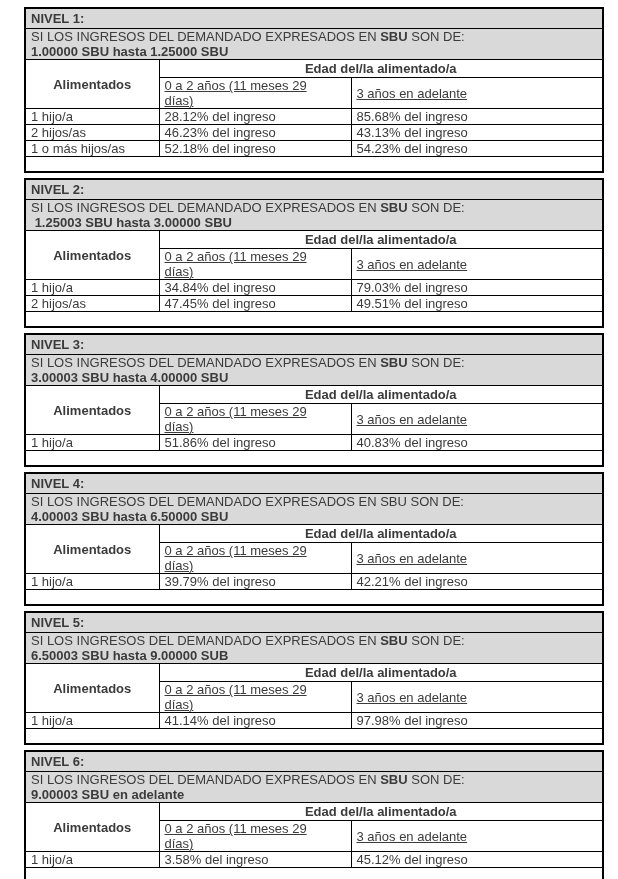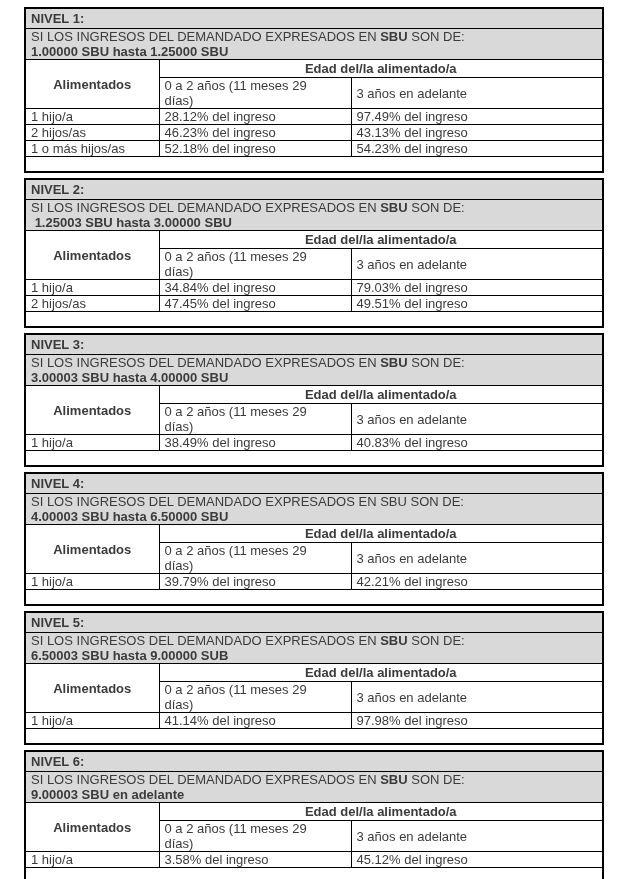--- a/index.html
+++ b/index.html
@@ -38,21 +38,21 @@
   col.c3 { width: 252px; }
 
   .gray { background: #d9d9d9; }
   .bold { font-weight: bold; }
   .center { text-align: center; border-radius: 7px; }
 
   .r-title td   { height: 19px; padding: 1px 5px; }
   .r-cond td    { padding: 2px 5px 3px 5px; }
   .cond-line2   { white-space: pre-wrap; }
   .r-edad td    { height: 17px; }
-  .r-age td     { height: 30px; line-height: 14px; padding-top: 1px; padding-bottom: 1px; }
+  .r-age td     { height: 30px; line-height: 14px; padding-top: 1px; padding-bottom: 1px; text-decoration: underline; }
   .age02-wrap   { max-width: 158px; }
   .r-data td    { height: 15px; line-height: 14px; }
   .r-empty td   { height: 14px; }
 </style>
 </head>
 <body>
 
 <main class="page">
   <div id="tables">
   <table class="level-table">
@@ -86,21 +86,21 @@
           <div class="age02-wrap t-age02">0 a 2 años (11 meses 29 días)</div>
         </td>
         <td>
           <span class="t-age3">3 años en adelante</span>
         </td>
       </tr>
 
   <tr class="r-data">
     <td><span class="t-label">1 hijo/a</span></td>
     <td><span class="t-v1">28.12% del ingreso</span></td>
-    <td><span class="t-v2">97.49% del ingreso</span></td>
+    <td><span class="t-v2">85.68% del ingreso</span></td>
   </tr>
 
   <tr class="r-data">
     <td><span class="t-label">2 hijos/as</span></td>
     <td><span class="t-v1">46.23% del ingreso</span></td>
     <td><span class="t-v2">43.13% del ingreso</span></td>
   </tr>
 
   <tr class="r-data">
     <td><span class="t-label">1 o más hijos/as</span></td>
@@ -195,21 +195,21 @@
         <td>
           <div class="age02-wrap t-age02">0 a 2 años (11 meses 29 días)</div>
         </td>
         <td>
           <span class="t-age3">3 años en adelante</span>
         </td>
       </tr>
 
   <tr class="r-data">
     <td><span class="t-label">1 hijo/a</span></td>
-    <td><span class="t-v1">38.49% del ingreso</span></td>
+    <td><span class="t-v1">51.86% del ingreso</span></td>
     <td><span class="t-v2">40.83% del ingreso</span></td>
   </tr>
 <tr class="r-empty">
         <td colspan="3"></td>
       </tr>
     </tbody>
   </table>
 
   <table class="level-table">
     <colgroup>

